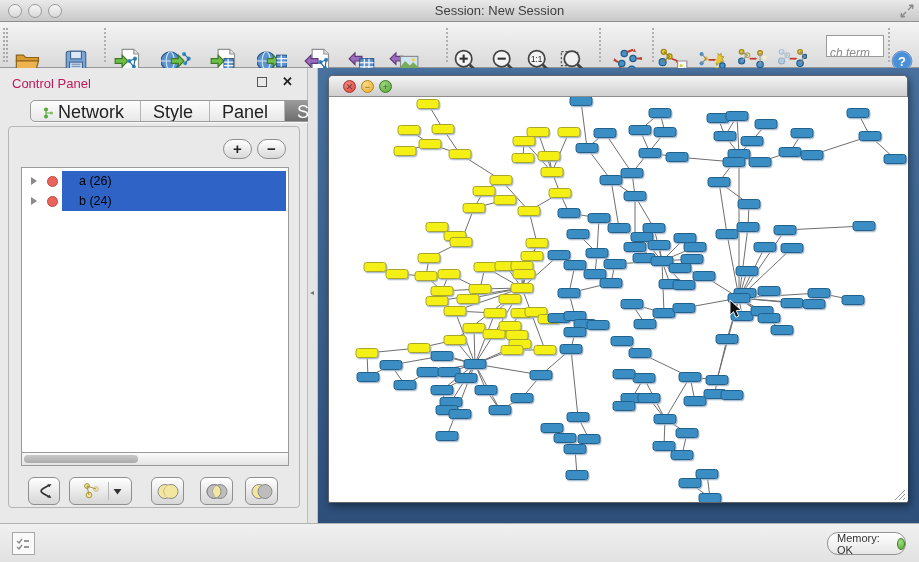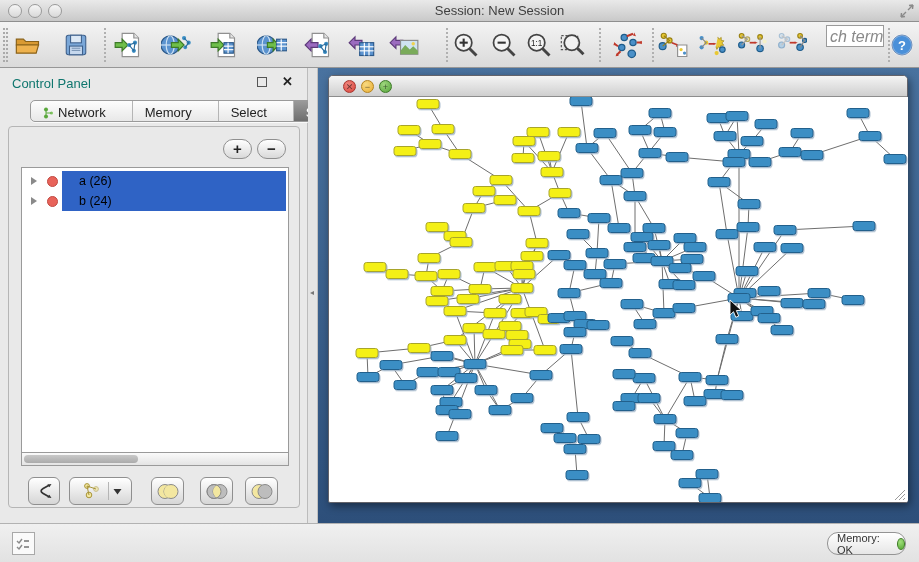--- a/index.html
+++ b/index.html
@@ -14,40 +14,40 @@
     border:1px solid #9a9a9a; background:linear-gradient(#f6f6f6,#d8d8d8); }
   .title-text { position:absolute; top:3px; left:16px; width:100%; text-align:center;
     font-size:13px; color:#3f3f3f;margin-left:24px; }
   .win-resize { position:absolute; right:4px; top:3px; width:16px; height:16px; color:#8a8a8a; }
 
   
   .toolbar { position:absolute; left:0; top:22px; width:919px; height:46px;
     background:linear-gradient(#f4f4f4,#dadada); border-bottom:1px solid #979797; }
   .tb-handle { position:absolute; left:3px; top:6px; height:34px; width:5px;
     border-left:2px dotted #aaa; border-right:2px dotted #aaa; }
-  .tb-btn { position:absolute; top:6px; width:34px; height:34px; display:flex;
+  .tb-btn { position:absolute; top:22px; width:34px; height:34px; display:flex;
     align-items:center; justify-content:center; border-radius:4px; }
   .tb-sep { position:absolute; top:6px; height:34px; width:0;
     border-left:2px dotted #b0b0b0; }
-  .searchbox { position:absolute; left:826px; top:3px; width:58px; height:22px;
-    background:#fff; border:1px solid #9a9a9a; font-size:16px; font-style:italic;
-    color:#8a8a8a; padding:2px 0 0 3px; overflow:hidden; white-space:nowrap; }
+  .searchbox { position:absolute; left:826px; top:13px; width:58px; height:22px;
+    background:#fff; border:1px solid #9a9a9a; font-size:12px; font-style:italic;
+    color:#8a8a8a; padding:10px 0 0 3px; overflow:hidden; white-space:nowrap; }
 
   
   .control-panel { position:absolute; left:0; top:68px; width:308px; height:455px;
     background:#e9e9e9; border-right:1px solid #bcbcbc; }
   .cp-header { position:absolute; left:0; top:0; width:100%; height:28px; }
-  .cp-title { position:absolute; left:12px; top:8px; font-size:13px; color:#0f766e; }
+  .cp-title { position:absolute; left:12px; top:8px; font-size:13px; color:#be185d; }
   .cp-float { position:absolute; right:40px; top:9px; width:10px; height:10px;
     border:1.5px solid #555; }
   .cp-close { position:absolute; right:14px; top:6px; font-size:13px; font-weight:bold; color:#222; }
   .tabbar { position:absolute; left:30px; top:32px; height:22px; display:flex;
     border:1px solid #9a9a9a; border-radius:5px; overflow:hidden;
     background:linear-gradient(#fdfdfd,#e8e8e8); box-shadow:0 1px 0 rgba(255,255,255,.7); }
-  .tab { padding:3px 26px 0 12px; font-size:13px; color:#222; border-right:1px solid #b5b5b5;
+  .tab { padding:3px 16px 0 12px; font-size:18px; color:#222; border-right:1px solid #b5b5b5;
     display:flex; align-items:center; gap:4px; height:100%; }
   .tab:last-child { border-right:none; }
   .tab.active { background:linear-gradient(#9a9a9a,#6e6e6e); color:#fff; }
   .cp-panel { position:absolute; left:8px; top:58px; width:292px; height:382px;
     border:1px solid #b5b5b5; border-radius:4px; background:#e9e9e9; }
   .pm-btn { position:absolute; top:12px; width:29px; height:20px; border:1px solid #8f8f8f;
     border-radius:10px; background:linear-gradient(#ffffff,#d9d9d9); font-size:15px;
     font-weight:bold; color:#222; text-align:center; line-height:17px; }
   .sets-list { position:absolute; left:12px; top:40px; width:268px; height:286px;
     background:#fff; border:1px solid #9a9a9a; overflow:hidden; }
@@ -338,24 +338,24 @@
       <div class="tab">
         <svg width="11" height="12" viewBox="0 0 11 12">
             <circle cx="3" cy="2.5" r="2" fill="#5aa83c"></circle>
             <circle cx="3" cy="9.5" r="2" fill="#5aa83c"></circle>
             <circle cx="8.5" cy="6" r="1.6" fill="#88c86a"></circle>
             <path d="M3 2.5 L3 9.5 M3 6 L8.5 6" stroke="#5aa83c" fill="none"></path>
           </svg>
         <span>Network</span>
       </div>
       <div class="tab">
-          <span>Memory</span>
+          <span>Style</span>
         </div>
       <div class="tab">
-          <span>Select</span>
+          <span>Panel</span>
         </div>
       <div class="tab active">
           <span>Sets</span>
         </div>
     </div>
 
     <div class="cp-panel">
       <div class="pm-btn" style="left:214px">+</div>
       <div class="pm-btn" style="left:248px">−</div>
 

